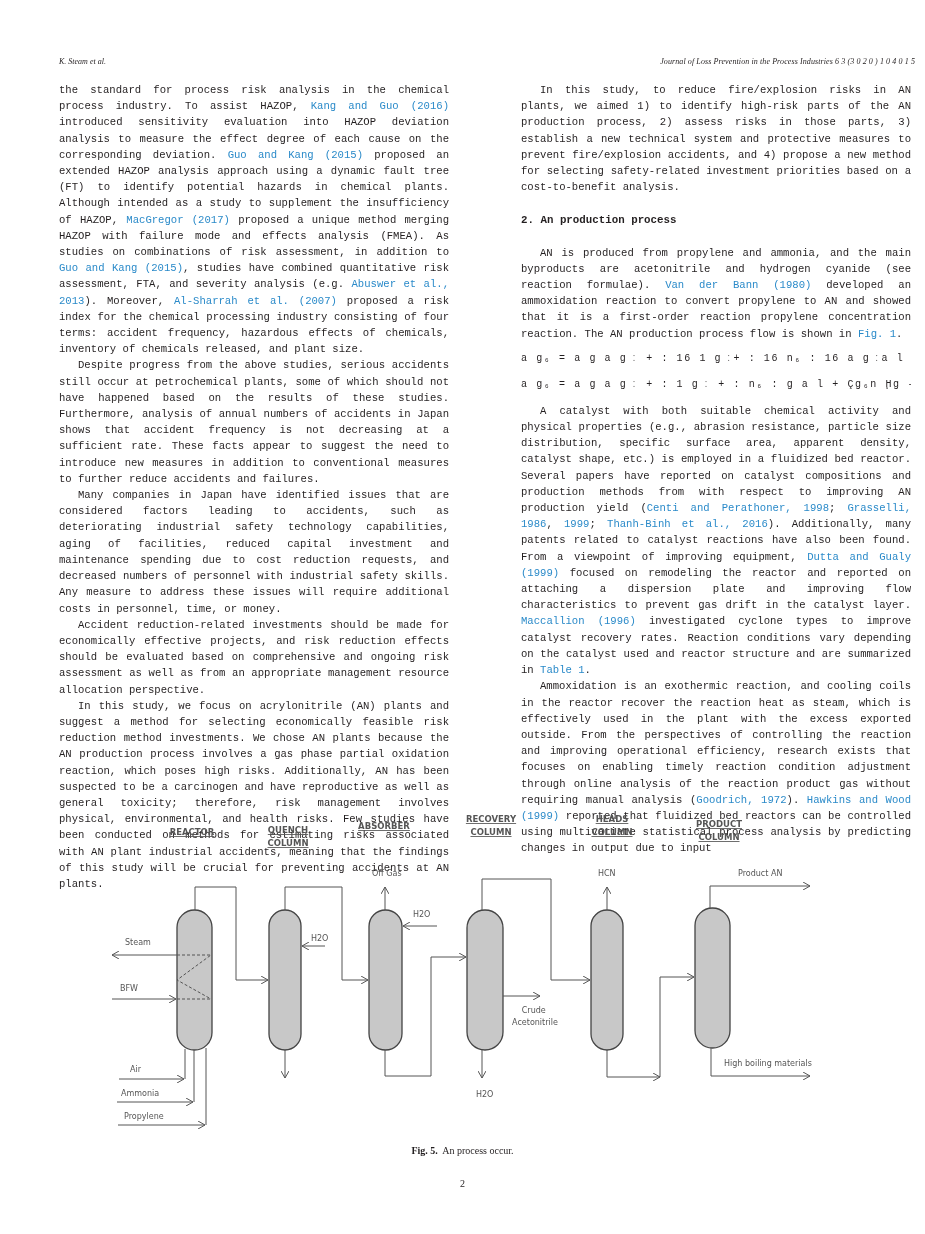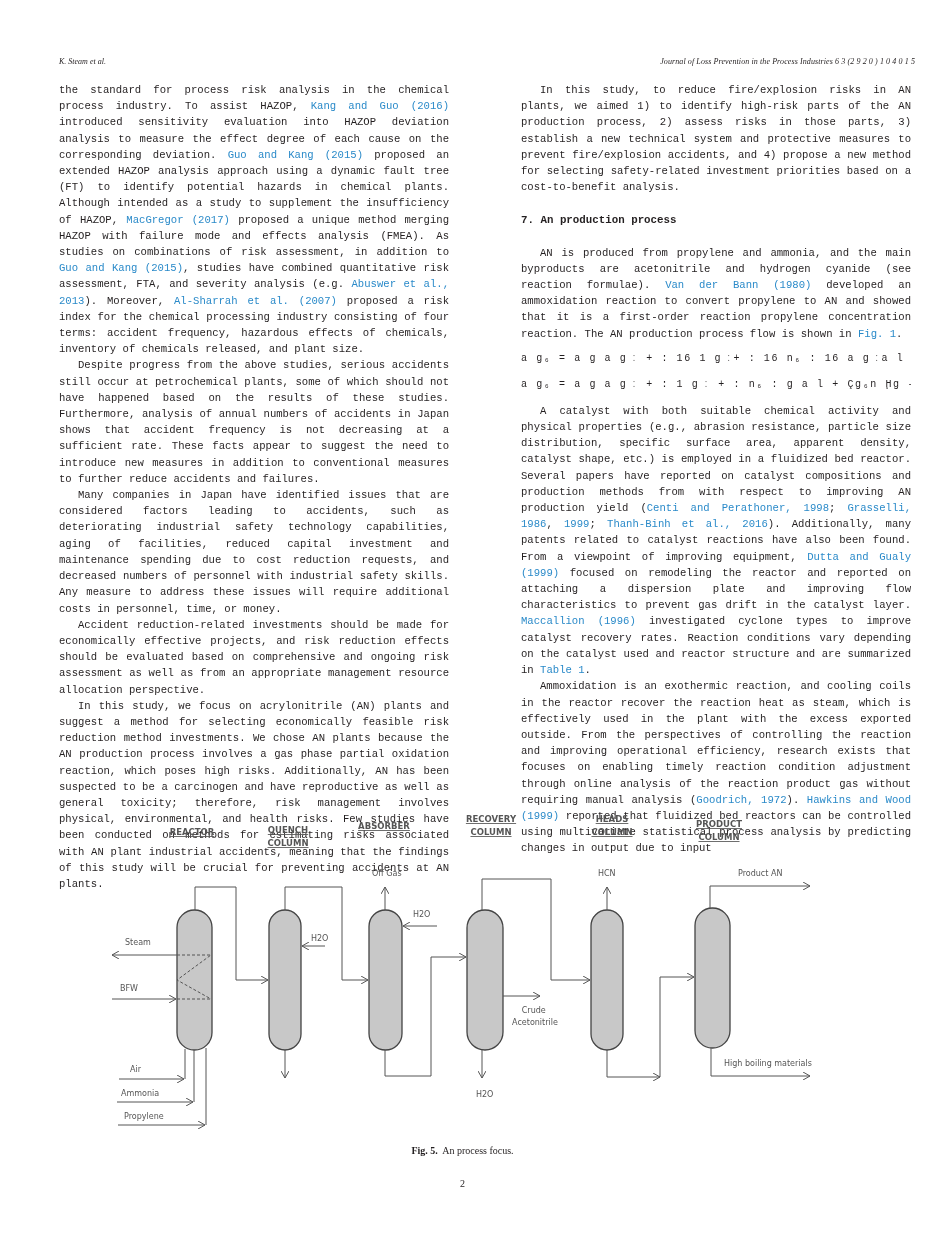--- a/index.html
+++ b/index.html
@@ -23,33 +23,33 @@
   .fig-caption { position:absolute; top:1145px; left:0; width:925px; text-align:center; font-size:10px; font-family:"Liberation Serif", serif; }
   .fig-caption b { font-weight:bold; }
   .page-num { position:absolute; top:1178px; left:0; width:925px; text-align:center; font-size:10px; font-family:"Liberation Serif", serif; }
   .diag-label { font-family:"DejaVu Sans", sans-serif; font-size:8px; fill:#555; }
   .diag-head { font-family:"DejaVu Sans", sans-serif; font-size:8.5px; font-weight:bold; fill:#555; text-decoration:underline; }
 </style>
 </head>
 <body>
 
 <div class="running-head rh-left">K. Steam et al.</div>
-<div class="running-head rh-right">Journal of Loss Prevention in the Process Industries 6 3  (2 9 2 0 ) 1 0 4 0 1 5</div>
+<div class="running-head rh-right">Journal of Loss Prevention in the Process Industries 6 3  (3 0 2 0 ) 1 0 4 0 1 5</div>
 
 <div class="col col-left">
   <p><span>the standard for process risk analysis in the chemical process industry. To assist HAZOP, </span><span class="cite">Kang and Guo (2016)</span><span> introduced sensitivity evaluation into HAZOP deviation analysis to measure the effect degree of each cause on the corresponding deviation. </span><span class="cite">Guo and Kang (2015)</span><span> proposed an extended HAZOP analysis approach using a dynamic fault tree (FT) to identify potential hazards in chemical plants. Although intended as a study to supplement the insufficiency of HAZOP, </span><span class="cite">MacGregor (2017)</span><span> proposed a unique method merging HAZOP with failure mode and effects analysis (FMEA). As studies on combinations of risk assessment, in addition to </span><span class="cite">Guo and Kang (2015)</span><span>, studies have combined quantitative risk assessment, FTA, and severity analysis (e.g. </span><span class="cite">Abuswer et al., 2013</span><span>). Moreover, </span><span class="cite">Al-Sharrah et al. (2007)</span><span> proposed a risk index for the chemical processing industry consisting of four terms: accident frequency, hazardous effects of chemicals, inventory of chemicals released, and plant size.</span></p>
   <p class="ind">Despite progress from the above studies, serious accidents still occur at petrochemical plants, some of which should not have happened based on the results of these studies. Furthermore, analysis of annual numbers of accidents in Japan shows that accident frequency is not decreasing at a sufficient rate. These facts appear to suggest the need to introduce new measures in addition to conventional measures to further reduce accidents and failures.</p>
   <p class="ind">Many companies in Japan have identified issues that are considered factors leading to accidents, such as deteriorating industrial safety technology capabilities, aging of facilities, reduced capital investment and maintenance spending due to cost reduction requests, and decreased numbers of personnel with industrial safety skills. Any measure to address these issues will require additional costs in personnel, time, or money.</p>
   <p class="ind">Accident reduction-related investments should be made for economically effective projects, and risk reduction effects should be evaluated based on comprehensive and ongoing risk assessment as well as from an appropriate management resource allocation perspective.</p>
   <p class="ind">In this study, we focus on acrylonitrile (AN) plants and suggest a method for selecting economically feasible risk reduction method investments. We chose AN plants because the AN production process involves a gas phase partial oxidation reaction, which poses high risks. Additionally, AN has been suspected to be a carcinogen and have reproductive as well as general toxicity; therefore, risk management involves physical, environmental, and health risks. Few studies have been conducted on methods for estimating risks associated with AN plant industrial accidents, meaning that the findings of this study will be crucial for preventing accidents at AN plants.</p>
 </div>
 
 <div class="col col-right">
   <p class="ind">In this study, to reduce fire/explosion risks in AN plants, we aimed 1) to identify high-risk parts of the AN production process, 2) assess risks in those parts, 3) establish a new technical system and protective measures to prevent fire/explosion accidents, and 4) propose a new method for selecting safety-related investment priorities based on a cost-to-benefit analysis.</p>
-  <p class="sec-head">7.  An production process</p>
+  <p class="sec-head">2.  An production process</p>
   <p class="ind"><span>AN is produced from propylene and ammonia, and the main byproducts are acetonitrile and hydrogen cyanide (see reaction formulae). </span><span class="cite">Van der Bann (1980)</span><span> developed an ammoxidation reaction to convert propylene to AN and showed that it is a first-order reaction propylene concentration reaction. The AN production process flow is shown in </span><span class="cite">Fig. 1</span><span>.</span></p>
   <div class="formulas">
     <p class="formula">a g₆ = a g a g ː + : 16 1 g ː+ : 16 n₆    : 16 a g ːa l  + : g₆n HΟλ— ✓→→—</p>
     <p class="formula">a g₆ = a g a g ː + : 1 g ː + : n₆    : g a l  + Çg₆n Ḩg  –  “—✓λ t✓→—</p>
   </div>
   <p class="ind"><span>A catalyst with both suitable chemical activity and physical properties (e.g., abrasion resistance, particle size distribution, specific surface area, apparent density, catalyst shape, etc.) is employed in a fluidized bed reactor. Several papers have reported on catalyst compositions and production methods from with respect to improving AN production yield (</span><span class="cite">Centi and Perathoner, 1998</span><span>; </span><span class="cite">Grasselli, 1986</span><span>, </span><span class="cite">1999</span><span>; </span><span class="cite">Thanh-Binh et al., 2016</span><span>). Additionally, many patents related to catalyst reactions have also been found. From a viewpoint of improving equipment, </span><span class="cite">Dutta and Gualy (1999)</span><span> focused on remodeling the reactor and reported on attaching a dispersion plate and improving flow characteristics to prevent gas drift in the catalyst layer. </span><span class="cite">Maccallion (1996)</span><span> investigated cyclone types to improve catalyst recovery rates. Reaction conditions vary depending on the catalyst used and reactor structure and are summarized in </span><span class="cite">Table 1</span><span>.</span></p>
   <p class="ind"><span>Ammoxidation is an exothermic reaction, and cooling coils in the reactor recover the reaction heat as steam, which is effectively used in the plant with the excess exported outside. From the perspectives of controlling the reaction and improving operational efficiency, research exists that focuses on enabling timely reaction condition adjustment through online analysis of the reaction product gas without requiring manual analysis (</span><span class="cite">Goodrich, 1972</span><span>). </span><span class="cite">Hawkins and Wood (1999)</span><span> reported that fluidized bed reactors can be controlled using multivariate statistical process analysis by predicting changes in output due to input</span></p>
 </div>
 
 <div class="figure">
@@ -151,16 +151,16 @@
     </text>
     <text class="diag-label" x="476" y="1097">H2O</text>
     <text class="diag-label" x="598" y="876">HCN</text>
     <text class="diag-label" x="738" y="876">Product AN</text>
     <text class="diag-label" x="724" y="1066">High boiling materials</text>
   </svg>
 </div>
 
 <div class="fig-caption">
   <b>Fig. 5.</b>&nbsp;
-  <span>An process focus.</span>
+  <span>An process occur.</span>
 </div>
 
 <div class="page-num">2</div>
 
 </body></html>

